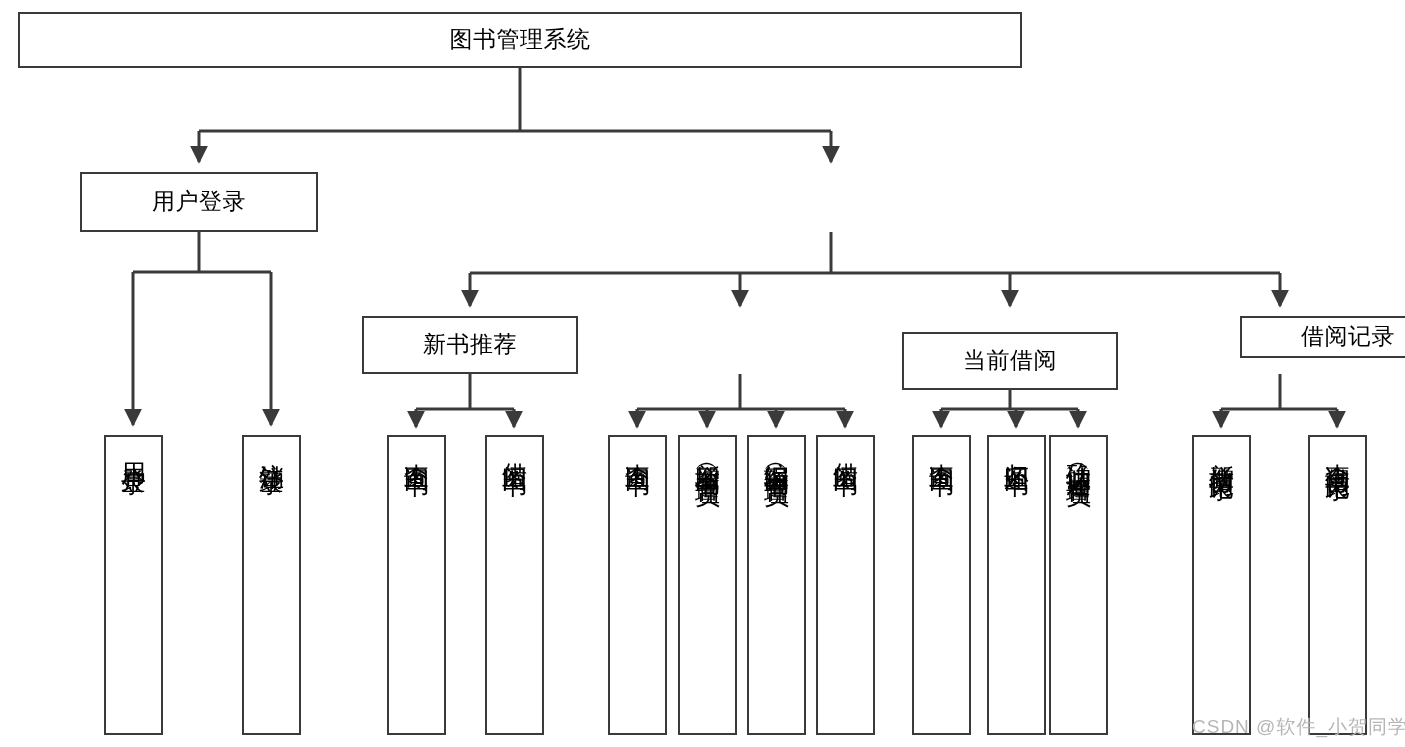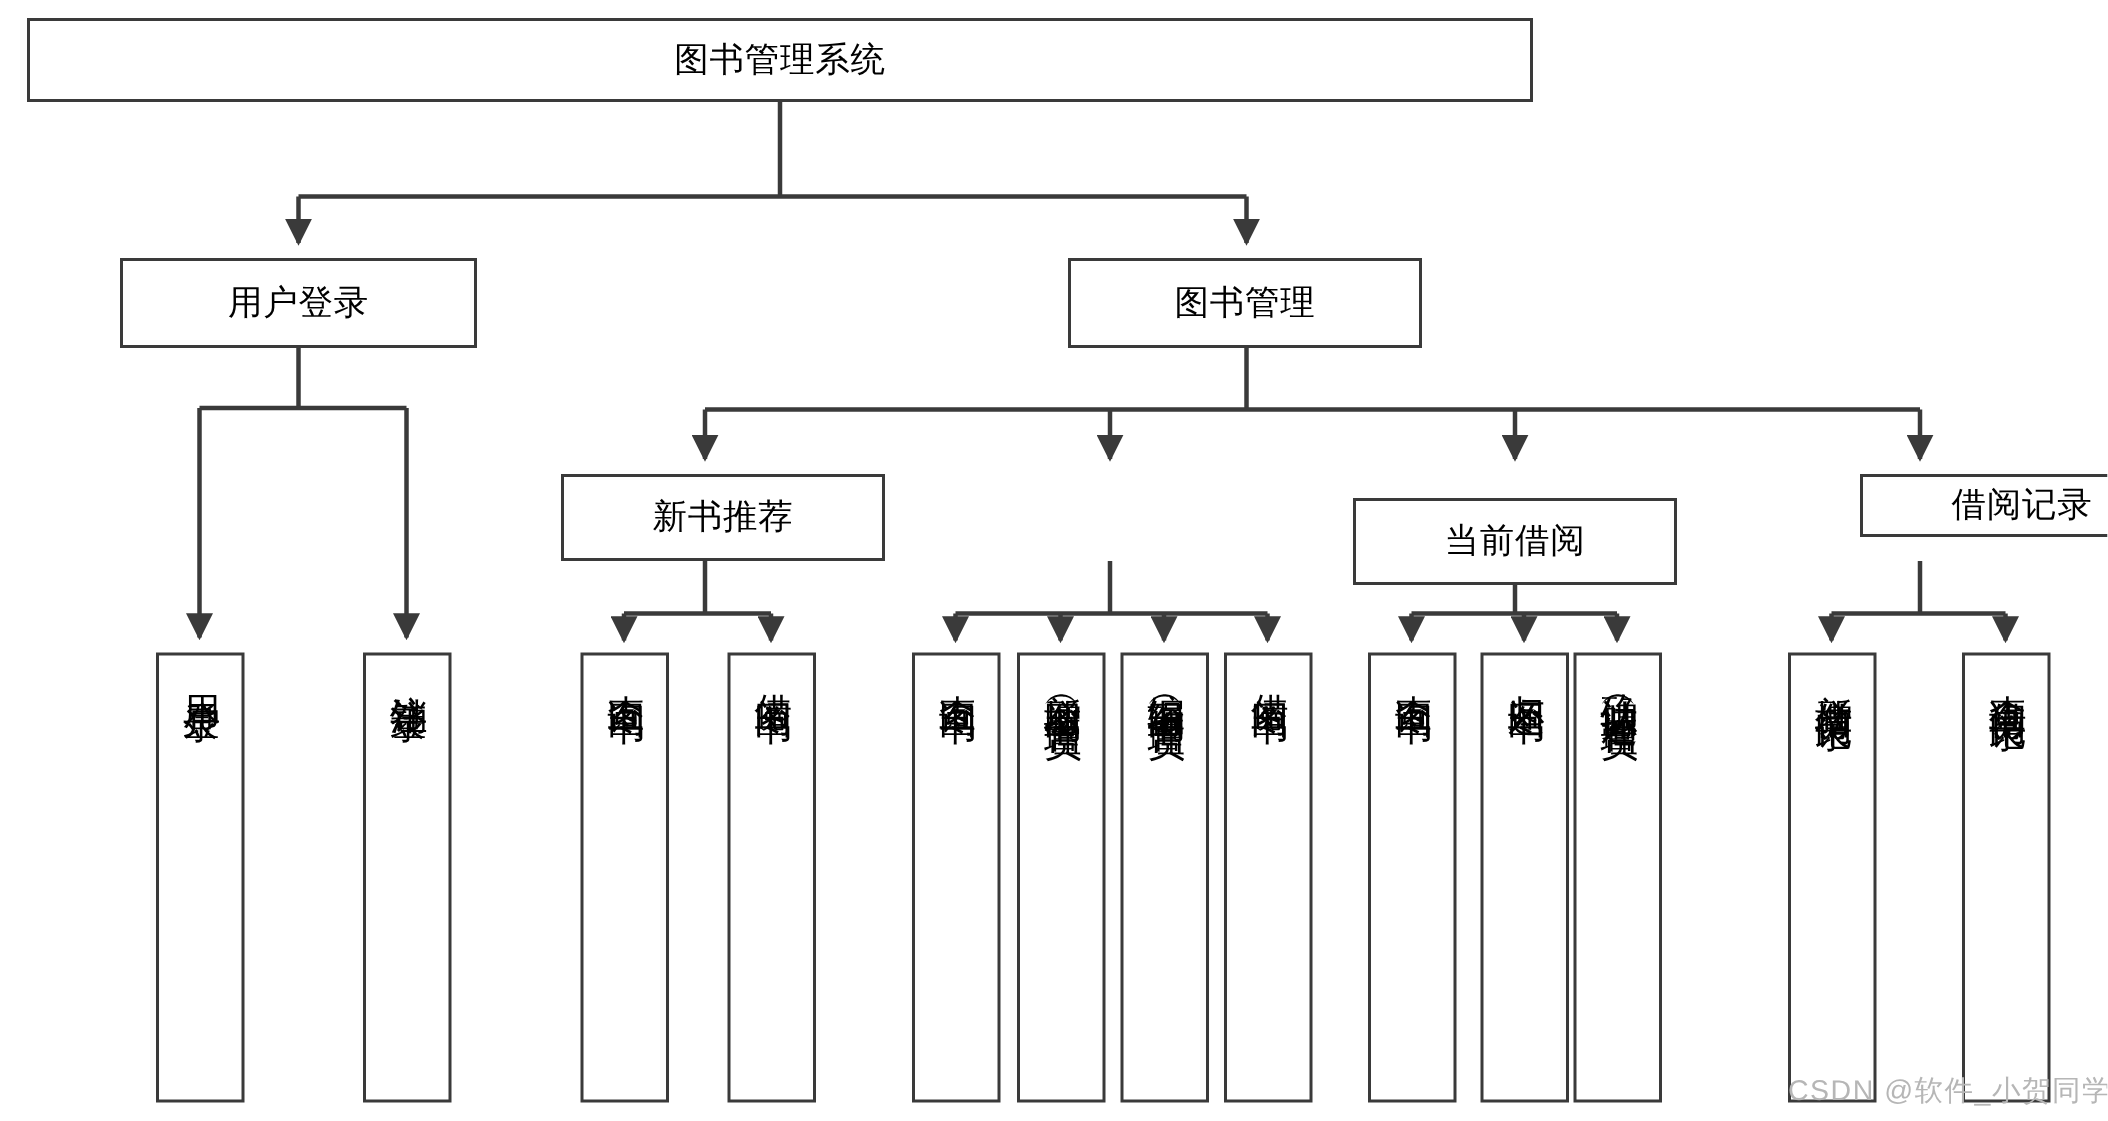--- a/index.html
+++ b/index.html
@@ -120,25 +120,22 @@
     </g>
   </svg>
 
   <div class="node horiz" style="left:18px; top:12px; width:1004px; height:56px;">
     <span class="node-label">图书管理系统</span>
   </div>
 
   <div class="node horiz" style="left:80px; top:172px; width:238px; height:60px;">
     <span class="node-label">用户登录</span>
   </div>
-  <div class="node horiz" style="left:712px; top:172px; width:236px; height:60px;">
-    <span class="node-label">图书管理</span>
-  </div>
 
-  <div class="node horiz" style="left:362px; top:316px; width:216px; height:58px;margin-left:12px;">
+  <div class="node horiz" style="left:362px; top:316px; width:216px; height:58px;">
     <span class="node-label">新书推荐</span>
   </div>
   <div class="node horiz" style="left:902px; top:316px; width:216px; height:58px;margin-top:16px;">
     <span class="node-label">当前借阅</span>
   </div>
   <div class="node horiz" style="left:1240px; top:316px; width:216px; height:42px;">
     <span class="node-label">借阅记录</span>
   </div>
 
   <div class="node vert" style="left:104px; top:435px; width:59px; height:300px;">

